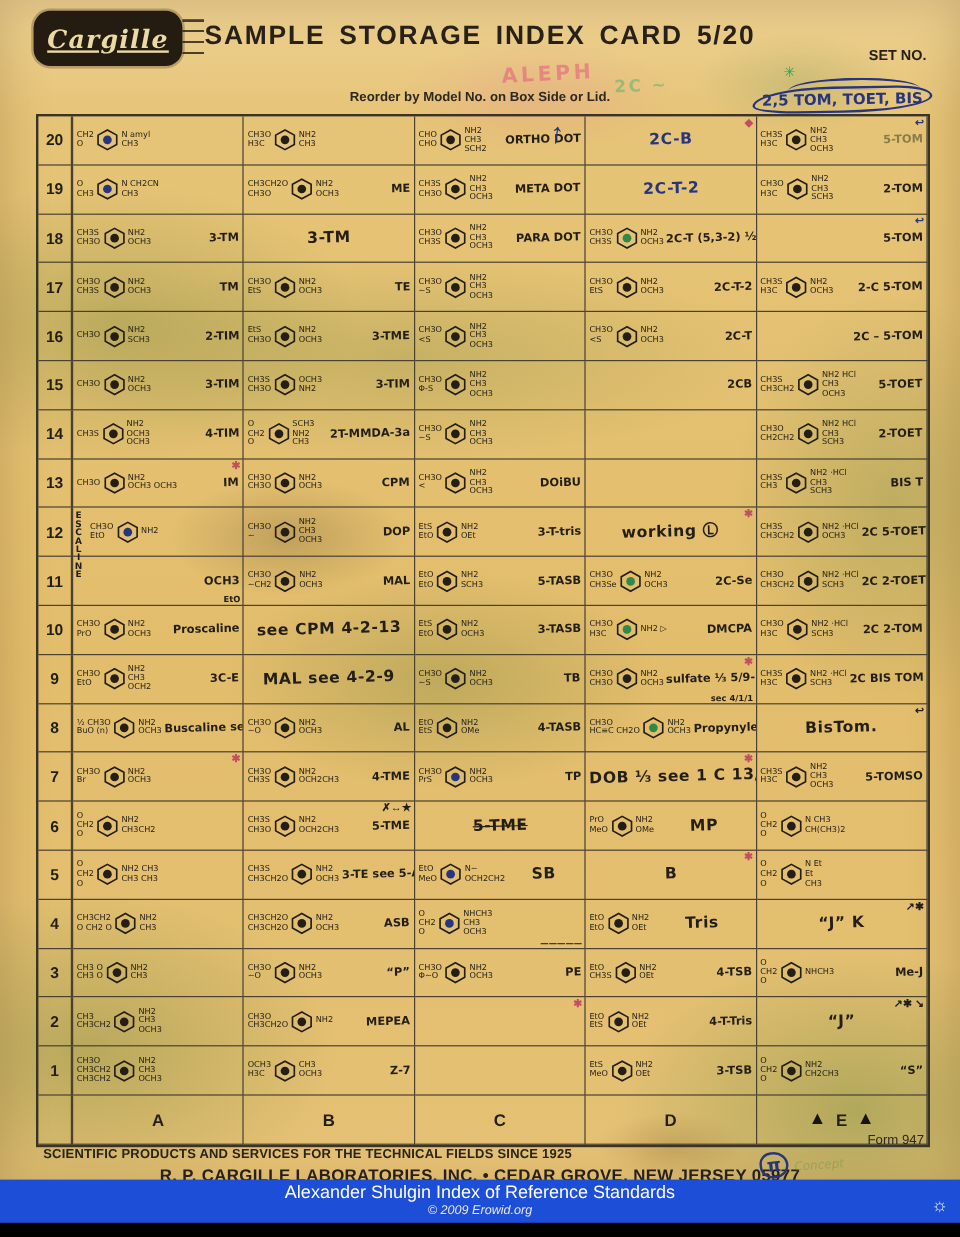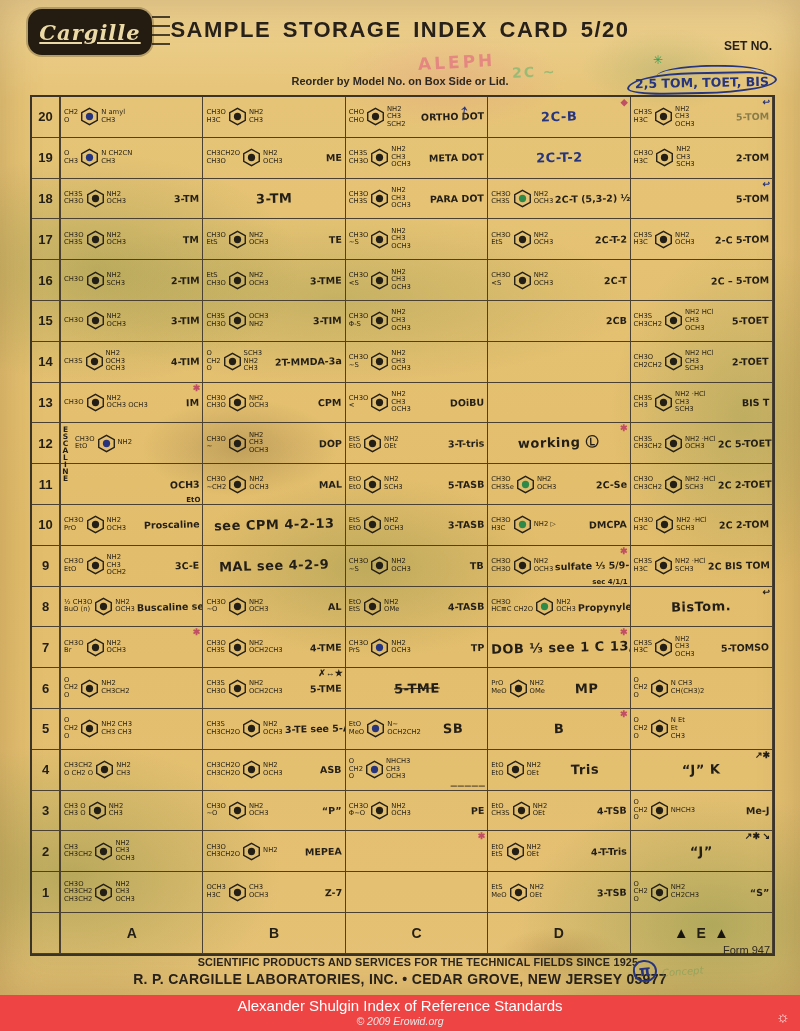--- a/index.html
+++ b/index.html
@@ -67,31 +67,31 @@
   .lbl.st{text-decoration:line-through;}
   .mark{position:absolute;right:2px;top:0;font-size:9px;font-weight:bold;}
   .xnote{position:absolute;right:2px;bottom:0;font-size:7px;font-weight:bold;}
   .vert{position:absolute;left:0;top:2px;writing-mode:vertical-rl;text-orientation:upright;
     font-size:7.5px;font-weight:bold;letter-spacing:-2px;color:#241f16;z-index:3;}
   .ck{color:#241f16}.cu{color:#27357f}.cr{color:#c04f63}
   .cf{color:rgba(62,66,36,.55)}
   .ov-arrow{position:absolute;left:458px;top:98px;font-size:24px;color:#27357f;
     transform:rotate(8deg);font-weight:bold;}
   
-  .services{position:absolute;left:0;right:0;top:956px;text-align:center;font-weight:bold;
+  .services{position:absolute;left:0;right:0;top:956px;text-align:left;font-weight:bold;
     font-size:10.8px;color:#2a241c;letter-spacing:.2px;padding-left:36px;}
   .formno{position:absolute;right:30px;top:944px;font-size:11px;color:#2e2820;}
   .address{position:absolute;left:0;right:0;top:971px;text-align:center;font-weight:bold;
     font-size:14px;color:#27211a;letter-spacing:.3px;}
   .pi-mark{position:absolute;left:633px;top:960px;font-size:15px;font-weight:bold;color:#27357f;
     border:2px solid #27357f;border-radius:45% 55% 50% 50%;padding:0 4px;transform:rotate(-6deg);}
   .faint-note{position:absolute;left:662px;top:966px;font-size:10px;font-style:italic;
     color:rgba(110,155,85,.5);transform:rotate(-4deg);line-height:11px;}
   
-  .caption{position:absolute;left:0;bottom:0;width:800px;height:36px;background:#ef4444;
+  .caption{position:absolute;left:0;bottom:12px;width:800px;height:36px;background:#1d4ed8;
     color:#fff;text-align:center;}
   .caption-title{font-size:15px;padding-top:2px;}
   .caption-copy{font-size:10.5px;color:#e8e8e8;margin-top:1px;font-style:italic;}
   .caption-icon{position:absolute;right:10px;bottom:6px;font-size:15px;color:#fff;opacity:.9;}
 </style>
 </head>
 <body>
 
 <div class="page">
   <div class="card">

